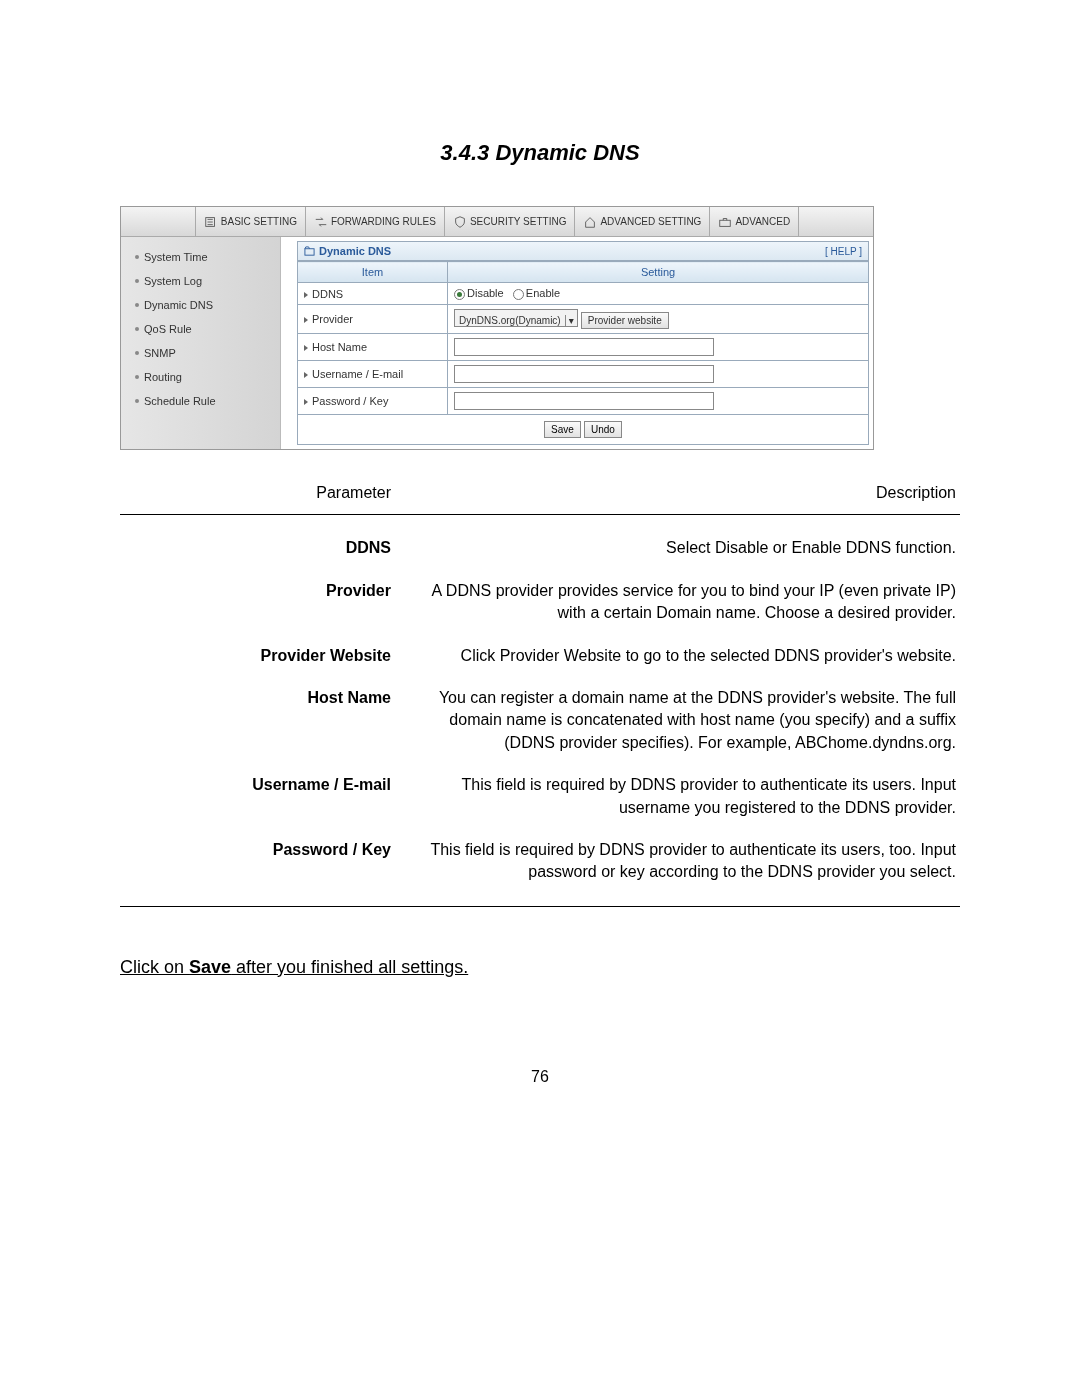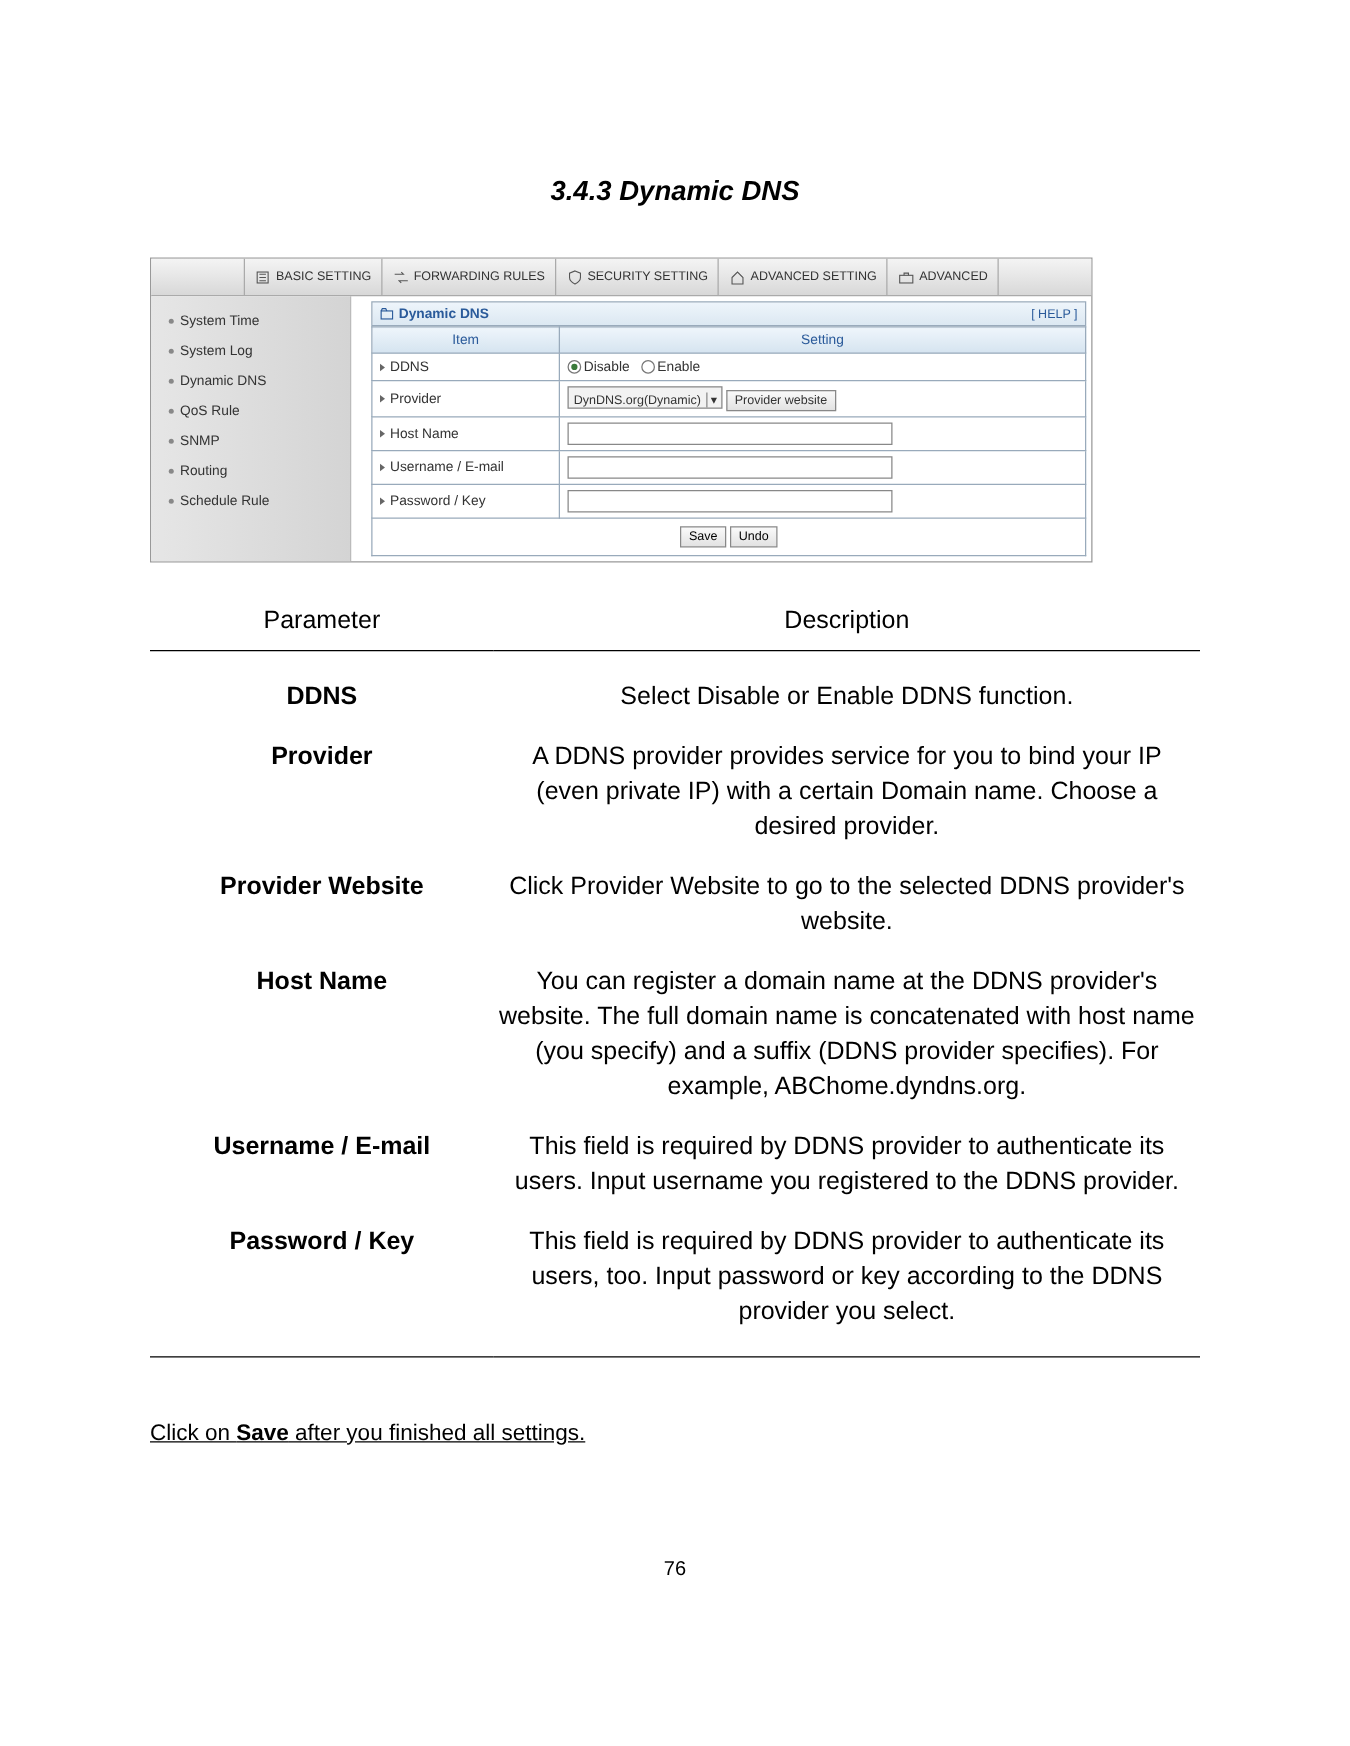--- a/index.html
+++ b/index.html
@@ -167,24 +167,24 @@
     padding: 6px;
     text-align: center;
   }
   
   .desc-table {
     width: 100%;
     border-collapse: collapse;
     margin-bottom: 50px;
   }
   .desc-table td, .desc-table th {
-    text-align: center;
+    text-align: right;
     vertical-align: top;
     padding: 10px 4px;
-    font-size: 20px;
+    font-size: 16px;
     line-height: 1.4;
   }
   .desc-table thead th {
     font-weight: normal;
     border-bottom: 1px solid #000;
     padding-top: 2px;
   }
   .desc-table .spacer td { padding: 12px 4px 0 4px; }
   .param-col { width: 275px; font-weight: bold; }
   .desc-table tbody.last-group { border-bottom: 1px solid #000; }

